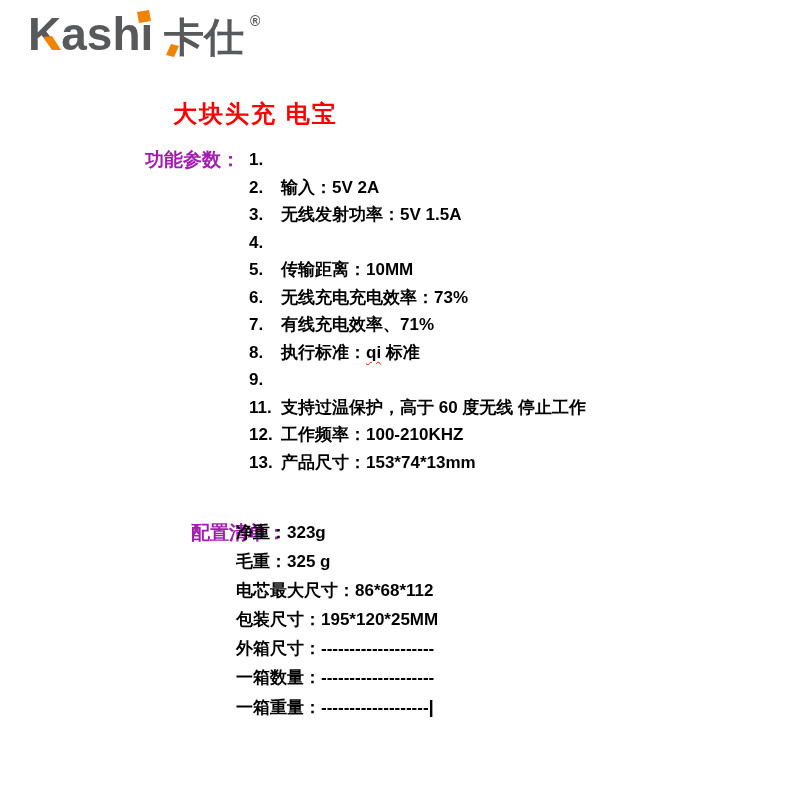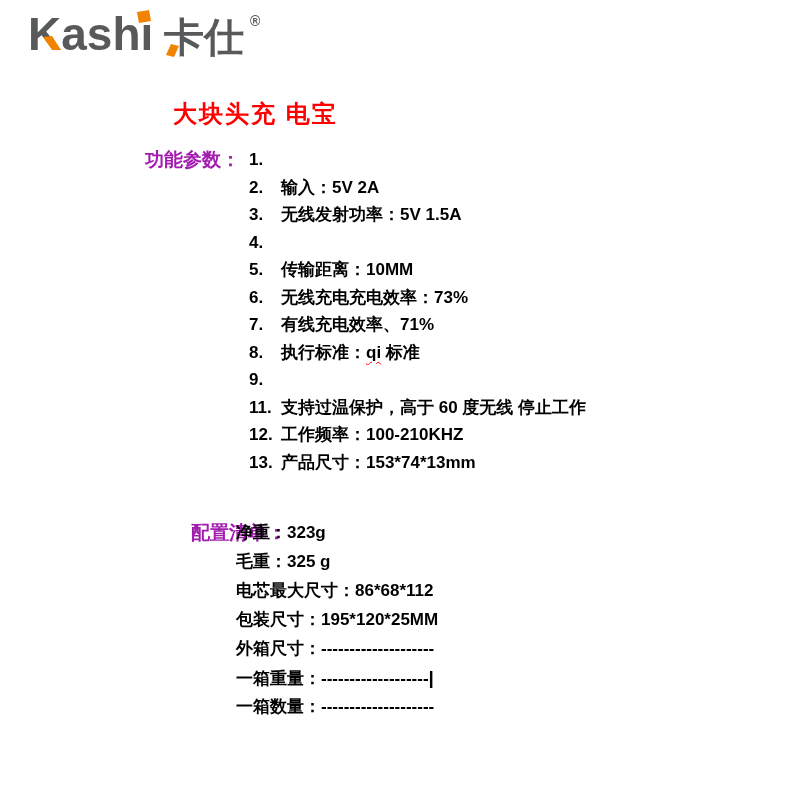--- a/index.html
+++ b/index.html
@@ -107,20 +107,20 @@
     <div class="c-row">
       <span class="c-text">电芯最大尺寸：86*68*112</span>
     </div>
     <div class="c-row">
       <span class="c-text">包装尺寸：195*120*25MM</span>
     </div>
     <div class="c-row">
       <span class="c-text">外箱尺寸：--------------------</span>
     </div>
     <div class="c-row">
-      <span class="c-text">一箱重量：-------------------</span><span class="cursor">|</span>
+      <span class="c-text">一箱数量：--------------------</span>
     </div>
     <div class="c-row">
-      <span class="c-text">一箱数量：--------------------</span>
+      <span class="c-text">一箱重量：-------------------</span><span class="cursor">|</span>
     </div>
   </div>
 
 </div>
 
 </body></html>

